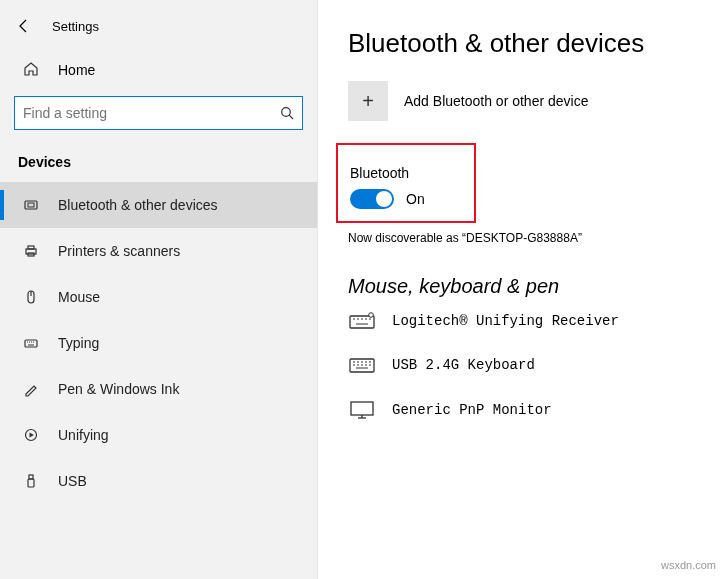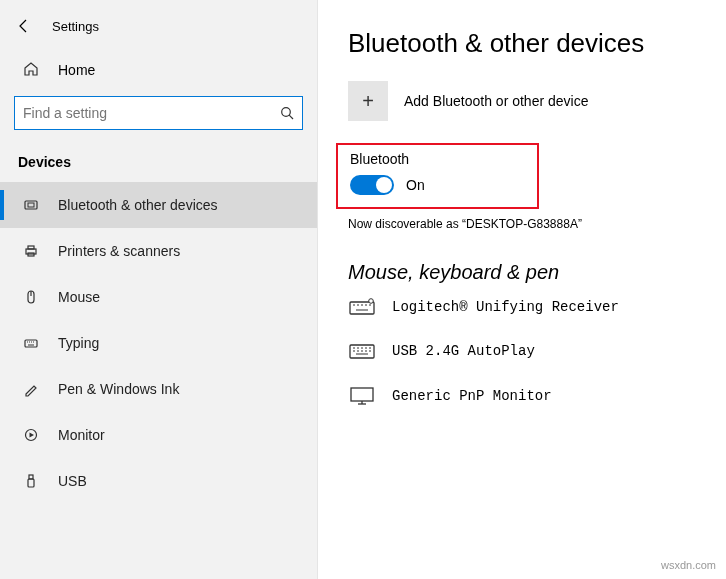--- a/index.html
+++ b/index.html
@@ -18,21 +18,21 @@
     .nav-list { margin-top: 6px; }
     .nav-item { display: flex; align-items: center; height: 46px; padding: 0 22px; gap: 18px; cursor: pointer; font-size: 14px; color: #222; position: relative; }
     .nav-item.active { background: #d9d9d9; }
     .nav-item.active::before { content: ""; position: absolute; left: 0; top: 8px; bottom: 8px; width: 4px; background: #0078d7; }
     .nav-item .icon { width: 18px; display: flex; justify-content: center; }
     .main { flex: 1; padding: 28px 30px 10px 30px; position: relative; }
     .page-title { font-size: 26px; font-weight: 400; margin-bottom: 22px; }
     .add-row { display: flex; align-items: center; gap: 16px; margin-bottom: 22px; cursor: pointer; }
     .plus-box { width: 40px; height: 40px; background: #e5e5e5; display: flex; align-items: center; justify-content: center; font-size: 20px; color: #333; }
     .add-label { font-size: 14px; }
-    .bt-section { border: 2px solid #e81123; padding: 6px 12px 12px 12px; margin-left: -12px; margin-bottom: 0; width: 203px; }
+    .bt-section { border: 2px solid #e81123; padding: 20px 12px 12px 12px; margin-left: -12px; margin-bottom: 0; width: 140px; }
     .bt-heading { font-size: 14px; margin-bottom: 8px; }
     .toggle-row { display: flex; align-items: center; gap: 12px; }
     .toggle { width: 44px; height: 20px; border-radius: 10px; background: #0078d7; position: relative; cursor: pointer; }
     .toggle-knob { position: absolute; right: 2px; top: 2px; width: 16px; height: 16px; border-radius: 50%; background: #fff; }
     .toggle-label { font-size: 14px; }
     .discoverable { font-size: 12px; margin-top: 8px; margin-bottom: 30px; }
     .section-h { font-size: 20px; font-weight: 400; margin-bottom: 14px; font-style: italic; }
     .device-row { display: flex; align-items: center; gap: 16px; margin-bottom: 26px; cursor: pointer; }
     .device-icon { width: 28px; display: flex; justify-content: center; }
     .device-label { font-size: 14px; font-family: Liberation Mono, monospace; }
@@ -125,21 +125,21 @@
       </span>
       <span>Pen &amp; Windows Ink</span>
     </div>
     <div class="nav-item">
       <span class="icon">
         <svg width="16" height="16" viewBox="0 0 16 16">
             <circle cx="8" cy="8" r="5.5" stroke="#333" stroke-width="1.2" fill="none"></circle>
             <polygon points="6.5,5.5 11,8 6.5,10.5" fill="#333"></polygon>
           </svg>
       </span>
-      <span>Monitor</span>
+      <span>Unifying</span>
     </div>
     <div class="nav-item">
       <span class="icon">
         <svg width="16" height="16" viewBox="0 0 16 16">
             <rect x="6" y="2" width="4" height="4" stroke="#333" stroke-width="1.2" fill="none"></rect>
             <rect x="5" y="6" width="6" height="8" rx="1" stroke="#333" stroke-width="1.2" fill="none"></rect>
           </svg>
       </span>
       <span>USB</span>
     </div>
@@ -194,21 +194,21 @@
           <line x1="16" y1="6" x2="18" y2="6" stroke="#333"></line>
           <line x1="20" y1="6" x2="22" y2="6" stroke="#333"></line>
           <line x1="4" y1="9" x2="6" y2="9" stroke="#333"></line>
           <line x1="8" y1="9" x2="10" y2="9" stroke="#333"></line>
           <line x1="12" y1="9" x2="14" y2="9" stroke="#333"></line>
           <line x1="16" y1="9" x2="18" y2="9" stroke="#333"></line>
           <line x1="20" y1="9" x2="22" y2="9" stroke="#333"></line>
           <line x1="7" y1="12" x2="19" y2="12" stroke="#333"></line>
         </svg>
     </span>
-    <span class="device-label">USB 2.4G AutoPlay</span>
+    <span class="device-label">USB 2.4G Keyboard</span>
   </div>
 
 
   <div class="device-row">
     <span class="device-icon">
       <svg width="26" height="20" viewBox="0 0 26 20">
           <rect x="2" y="2" width="22" height="13" stroke="#333" stroke-width="1.3" fill="none"></rect>
           <line x1="9" y1="18" x2="17" y2="18" stroke="#333" stroke-width="1.3"></line>
           <line x1="13" y1="15" x2="13" y2="18" stroke="#333" stroke-width="1.3"></line>
         </svg>

